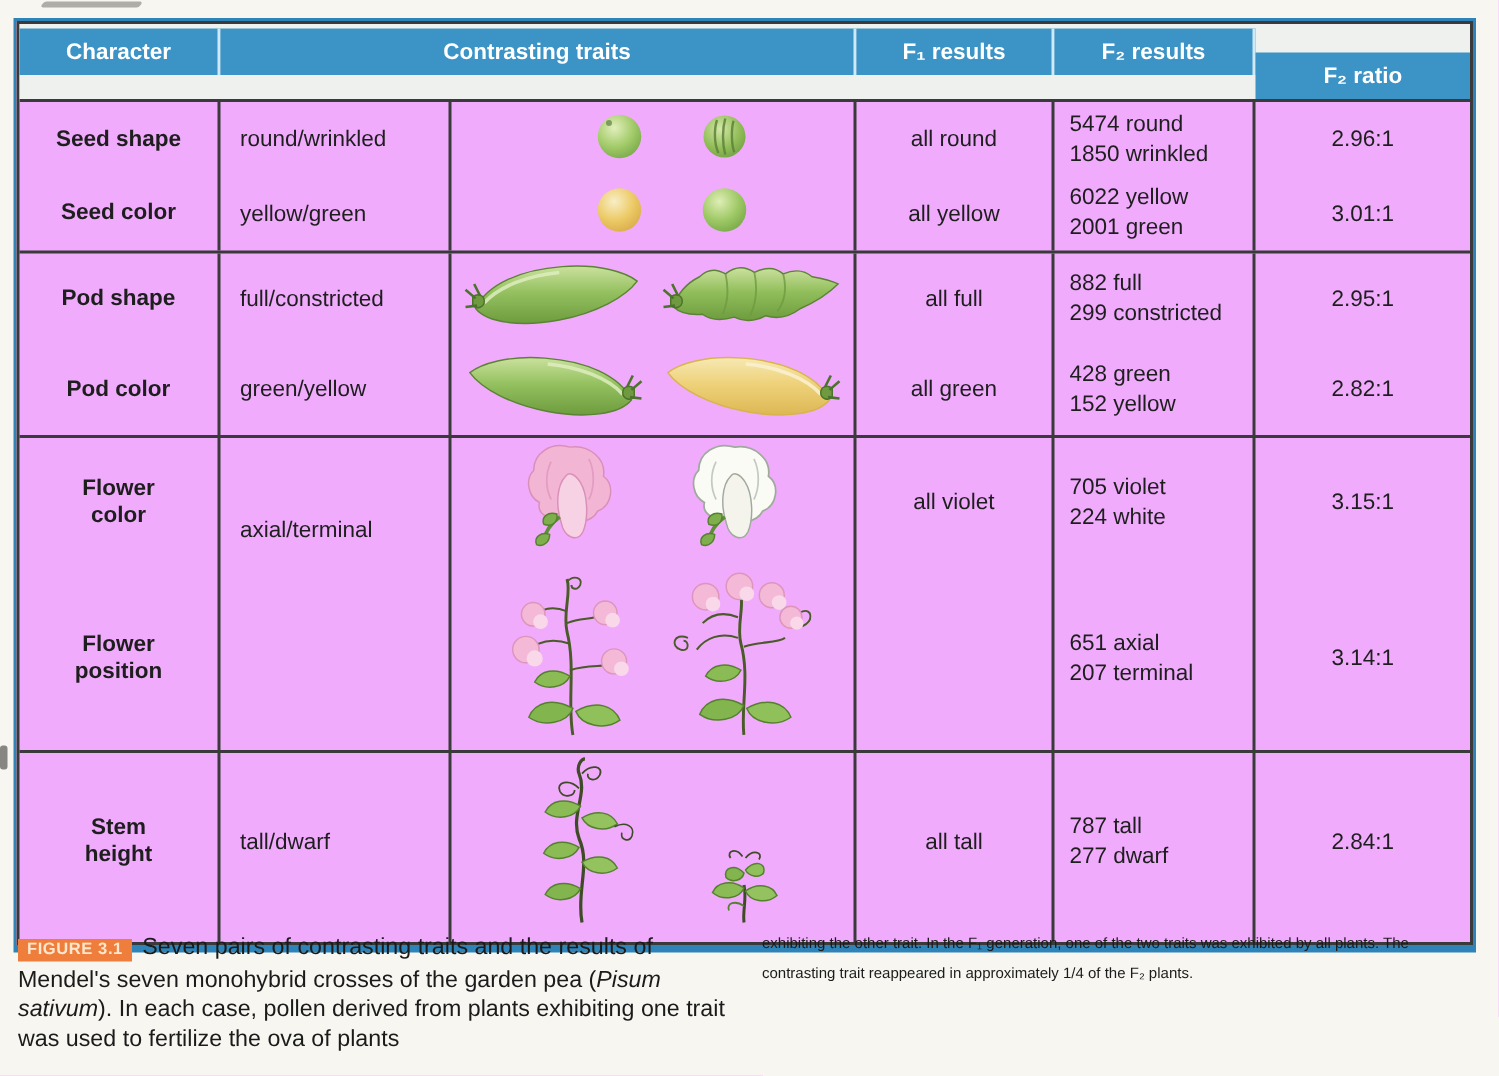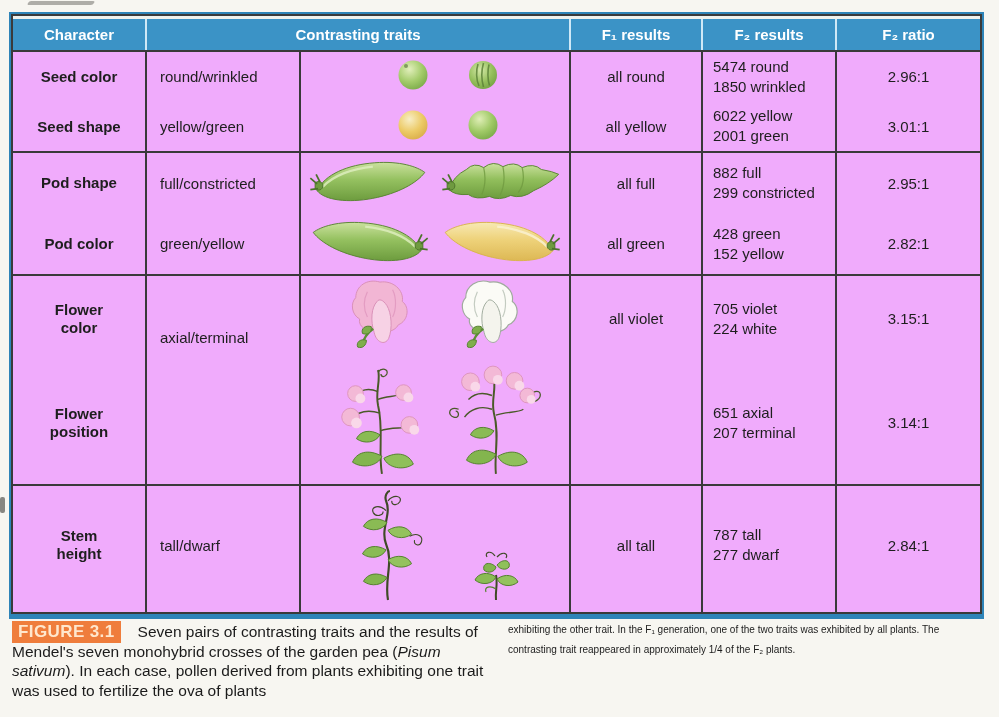--- a/index.html
+++ b/index.html
@@ -8,21 +8,21 @@
 
   
   .tbl-frame { position:absolute; left:9px; top:12px; width:971px;
     border:2px solid #2e84b8; border-bottom-width:5px; background:#eef1ed; }
   .tbl { border:2px solid #3a3a3a; width:967px; background:#f0abfc; }
 
   .thead { display:grid; grid-template-columns:134px 424px 132px 134px 143px;
     border-bottom:2px solid #3a3a3a; padding-top:3px; background:#eef1ed; }
   .th { height:31px; background:#3b93c6; color:#ffffff; font-weight:bold; font-size:15px;
     display:flex; align-items:center; justify-content:center; border-right:2px solid #cfe9f7; }
-  .th:last-child { border-right:none; }
+  .th:last-child { border-right:none;margin-top:16px; }
 
   .grp { display:grid; grid-template-columns:134px 154px 270px 132px 134px 143px; }
   .grp + .grp { border-top:2px solid #3a3a3a; }
   .cell { border-right:2px solid #3a3a3a; display:flex; flex-direction:column; }
   .cell:last-child { border-right:none; }
   .pics-cell { border-right:2px solid #3a3a3a; }
 
   .sr { display:flex; align-items:center; justify-content:center; font-size:15px; color:#1e1e1e; }
   .g1 .sr1{height:49px} .g1 .sr2{height:50px}
   .g2 .sr1{height:60px} .g2 .sr2{height:61px}
@@ -34,22 +34,22 @@
   .f2 { justify-content:flex-start; padding-left:10px; text-align:left; white-space:pre-line; line-height:20px; }
   .pic { justify-content:center; }
   .flip { transform:scaleX(-1); }
   .stem-row { align-items:flex-end; padding-bottom:8px; gap:30px; }
 
   
   .caption-left { position:absolute; left:12px; top:622px; width:482px;
     font-size:15.5px; line-height:19.5px; color:#1b1b1b; }
   .caption-right { position:absolute; left:508px; top:620px; width:478px;
     font-size:10px; line-height:19.5px; color:#1b1b1b; }
-  .figlabel { background:#ef7d3c; color:#ffe7cd; font-weight:bold; font-size:17px;
-    padding:1px 6px 2px 6px; margin-right:17px; letter-spacing:.4px; }
+  .figlabel { background:#ef7d3c; color:#ffe7cd; font-weight:bold; font-size:11px;
+    padding:1px 6px 2px 6px; margin-right:7px; letter-spacing:.4px; }
   .ital { font-style:italic; }
 
   
   .smudge-top { position:absolute; left:28px; top:1px; width:66px; height:4px;
     background:#72716b; opacity:.55; transform:skewX(-30deg); border-radius:2px; }
   .smudge-left { position:absolute; left:0px; top:497px; width:5px; height:16px;
     background:#3c3c38; opacity:.6; border-radius:2px; }
   .smudge-cap { position:absolute; left:24px; top:609px; width:20px; height:5px;
     background:#8a8a82; opacity:.5; transform:skewX(40deg); }
 </style>
@@ -67,22 +67,22 @@
       <div class="thead">
         <div class="th">Character</div>
         <div class="th">Contrasting traits</div>
         <div class="th">F₁ results</div>
         <div class="th">F₂ results</div>
         <div class="th">F₂ ratio</div>
       </div>
 
       <div class="grp g1">
         <div class="cell">
+          <div class="sr sr1 char">Seed shape</div>
           <div class="sr sr2 char">Seed color</div>
-          <div class="sr sr1 char">Seed shape</div>
         </div>
         <div class="cell">
           <div class="sr sr1 trait">round/wrinkled</div>
           <div class="sr sr2 trait">yellow/green</div>
         </div>
         <div class="cell pics-cell" style="border-right:2px solid #3a3a3a;">
           <div class="sr sr1 pic" style="gap:36px; padding-left:26px;">
             <span>
               <svg width="34" height="34" viewBox="0 0 34 34">
                 <defs>

